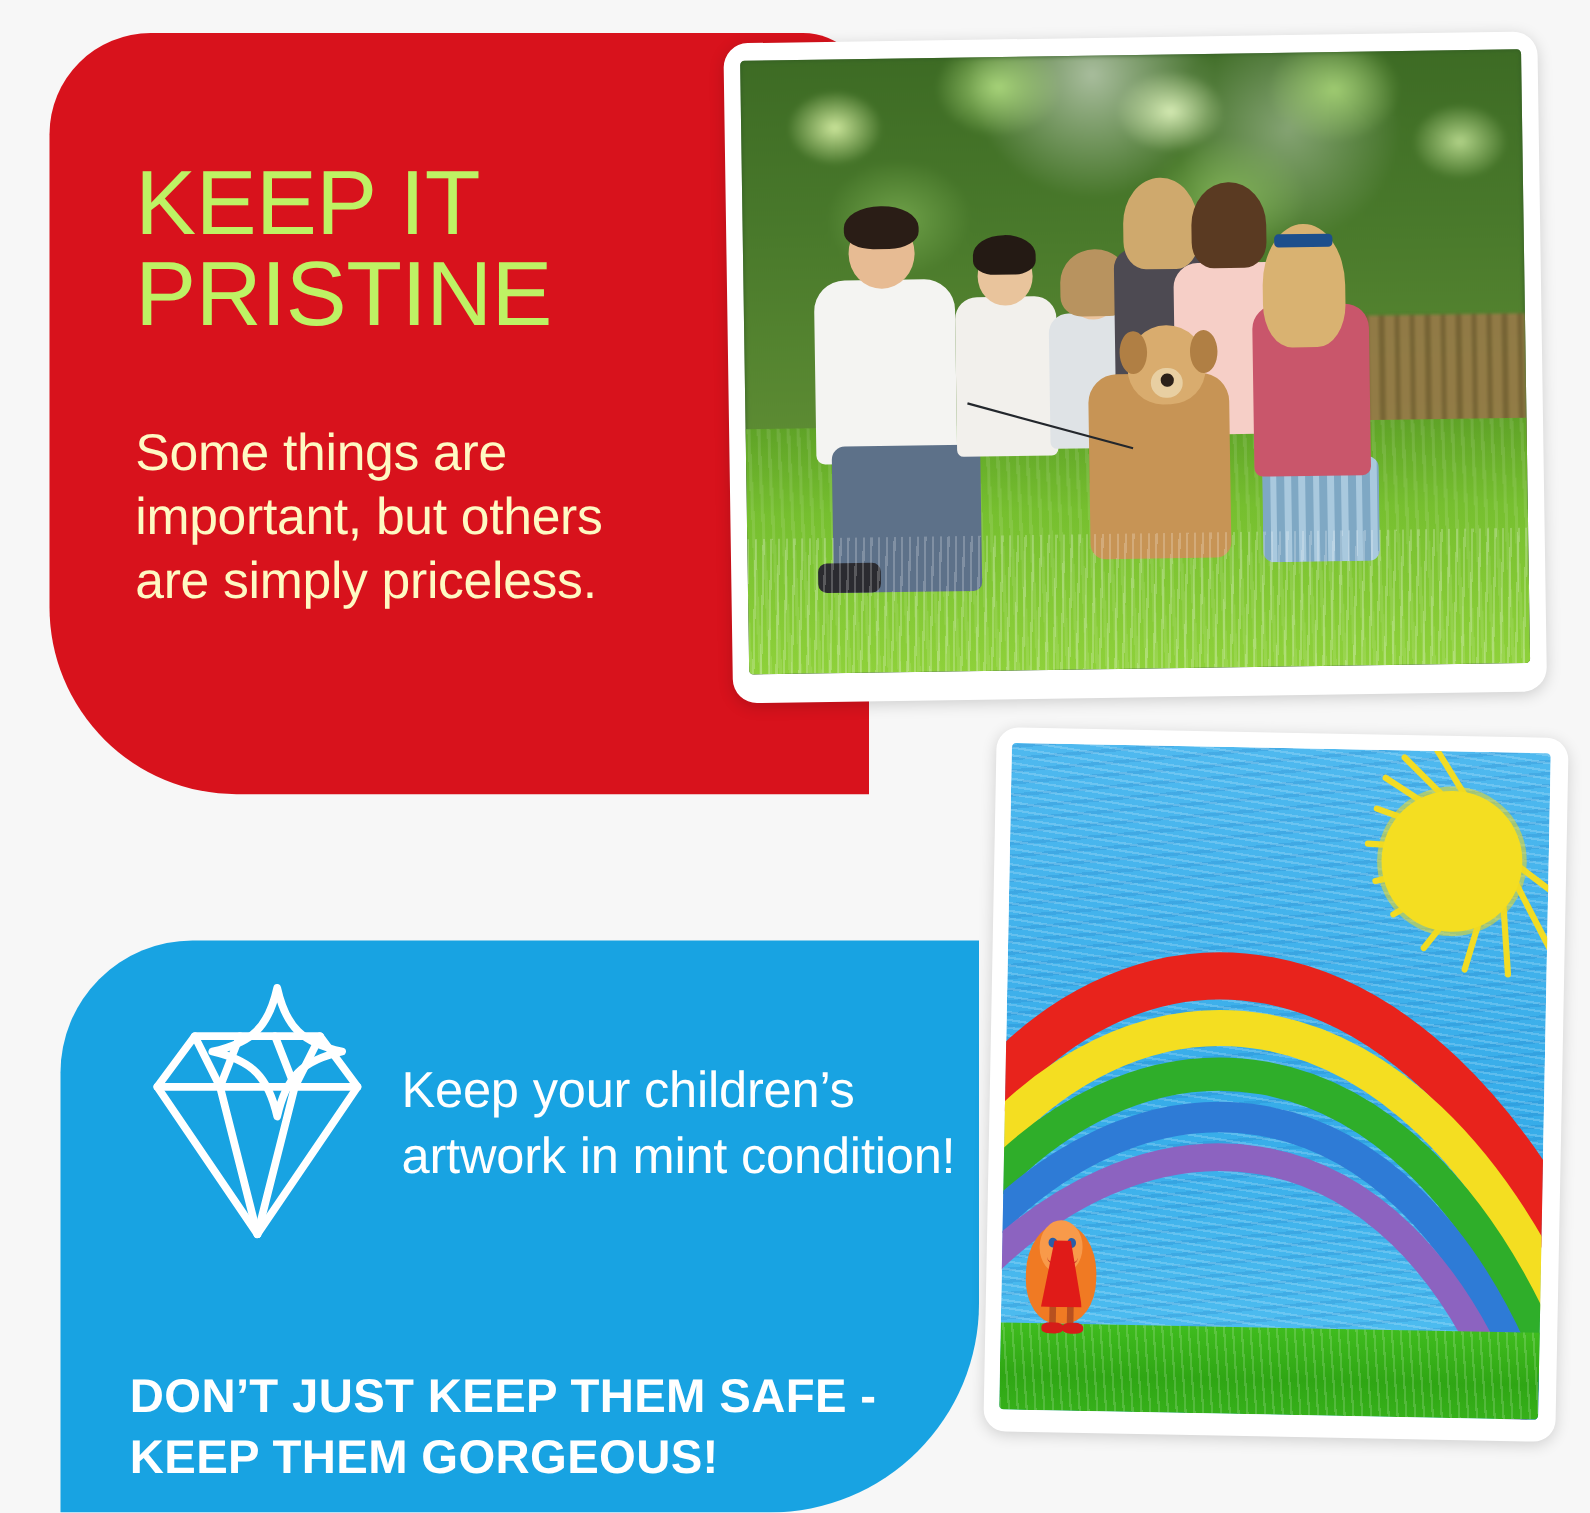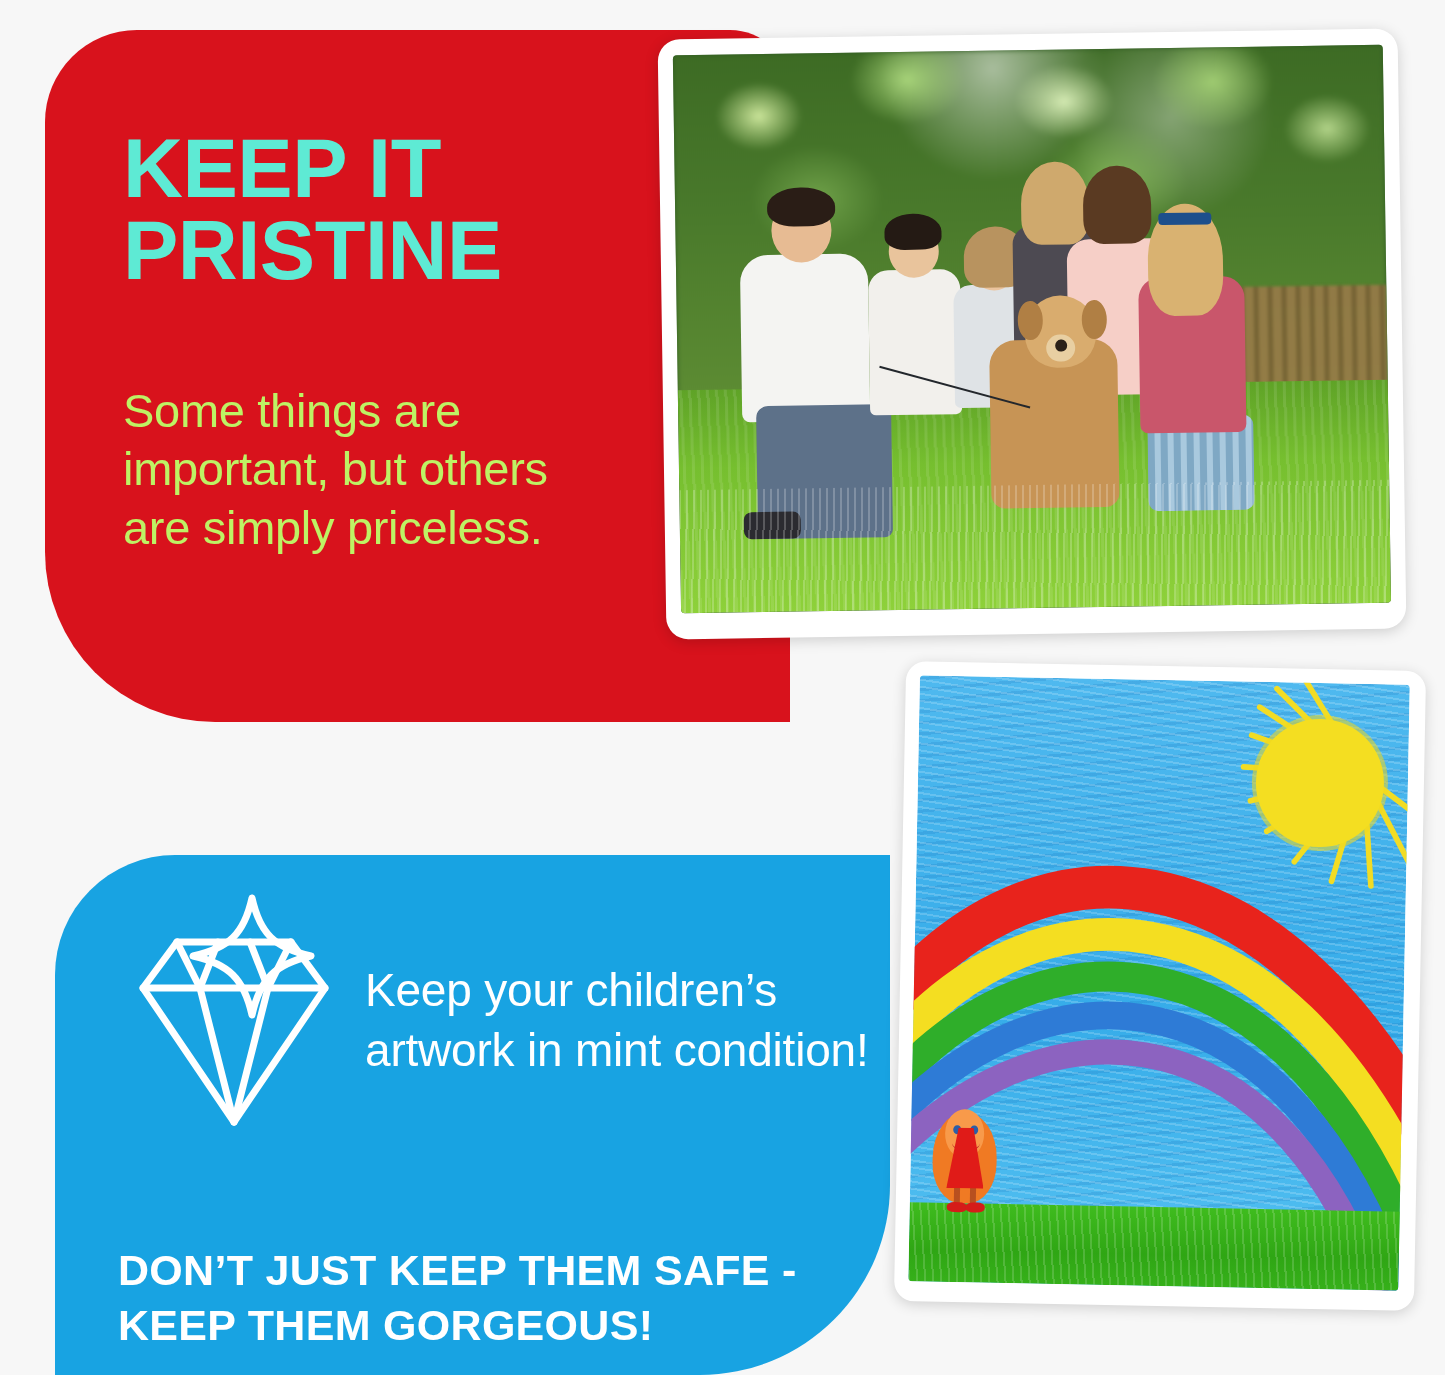--- a/index.html
+++ b/index.html
@@ -13,32 +13,32 @@
   #stage { position:absolute; left:0; top:0; width:1445px; height:1375px; }
 
   
   .red-panel{
     position:absolute; left:45px; top:30px; width:745px; height:692px;
     background:#D8121C;
     border-radius:92px 60px 0 170px;
     z-index:2;
   }
   .red-title{
-    position:absolute; left:78px; top:98px; width:520px;
-    color:#5eead4;
+    position:absolute; left:78px; top:114px; width:520px;
+    color:#bef264;
     font-family:"Liberation Sans", sans-serif;
-    font-weight:bold;
+    font-weight:normal;
     font-size:83px;
     line-height:0.99;
     letter-spacing:-0.5px;
     text-transform:uppercase;
   }
   .red-body{
     position:absolute; left:78px; top:352px; width:470px;
-    color:#bef264;
+    color:#fef9c3;
     font-size:47px;
     font-weight:300;
     line-height:1.24;
     letter-spacing:-0.3px;
   }
 
   
   .blue-panel{
     position:absolute; left:55px; top:855px; width:835px; height:520px;
     background:#18A3E2;

